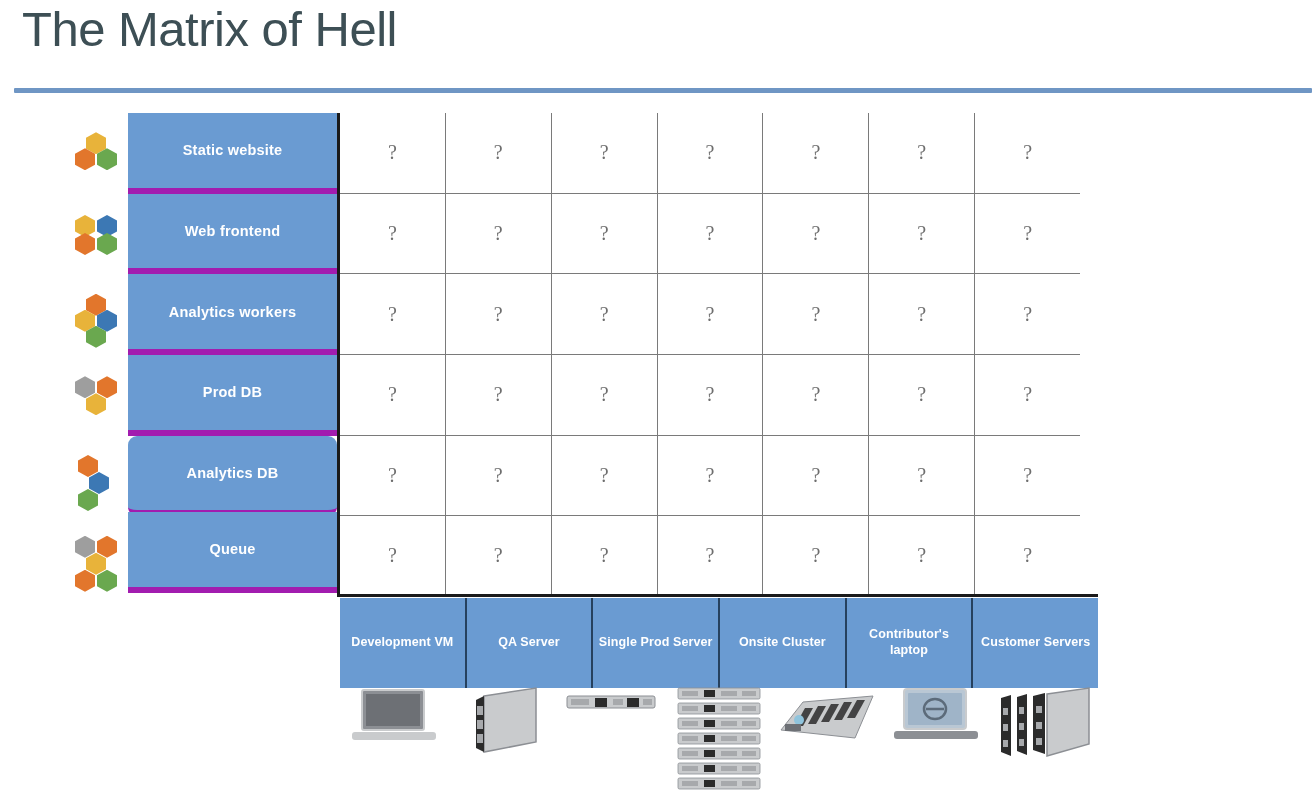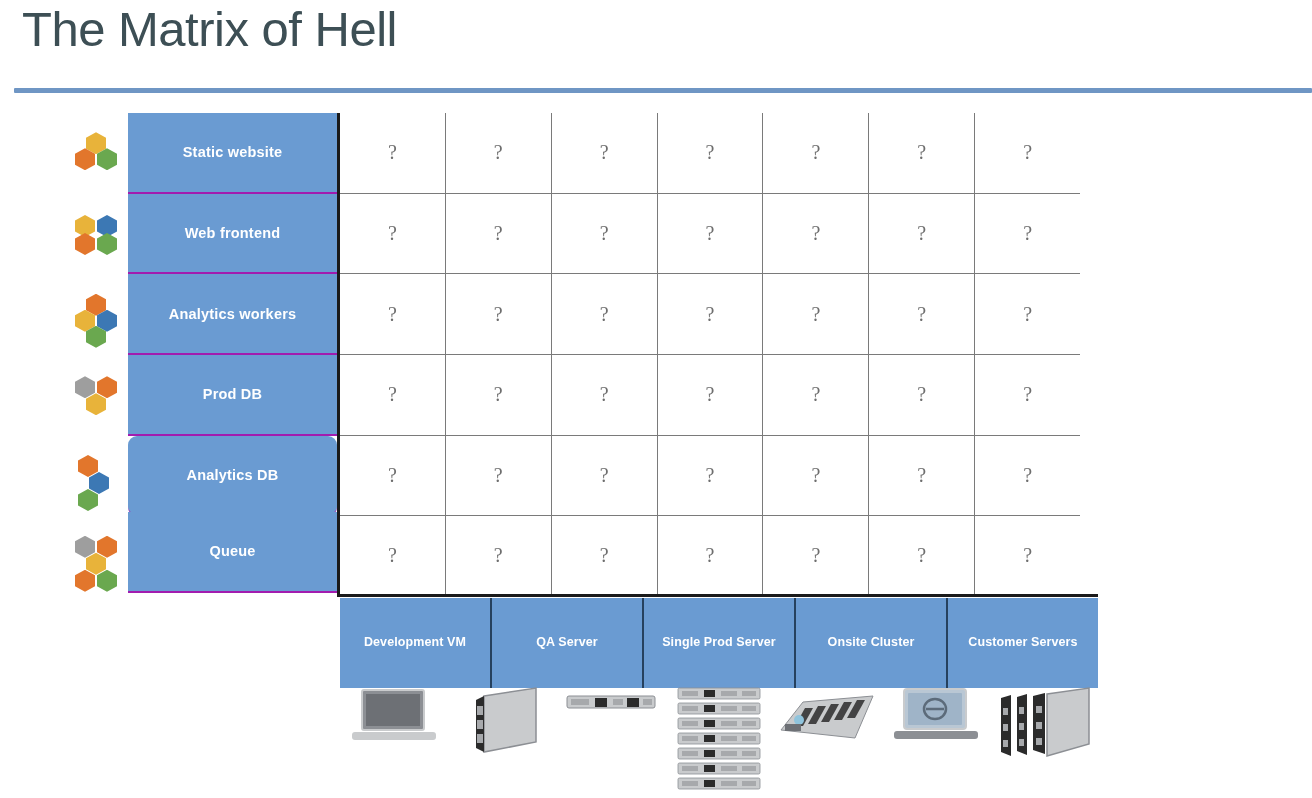--- a/index.html
+++ b/index.html
@@ -74,21 +74,21 @@
     left: 128px;
     width: 209px;
     background: #6a9bd2;
     color: #ffffff;
     font-size: 14.5px;
     font-weight: bold;
     display: flex;
     align-items: center;
     justify-content: center;
     text-align: center;
-    border-bottom: 2px solid #a21caf;
+    border-bottom: 6px solid #a21caf;
     letter-spacing: 0.2px;
   }
   .row-label.first { border-top: 0; }
 
   
   #thick-divider {
     position: absolute;
     left: 337px;
     top: 113px;
     width: 3px;
@@ -302,20 +302,21 @@
           <div class="grid-cell">?</div>
         </div>
       </div>
 
     <div id="header-top-rule"></div>
     <div id="col-headers">
         <div class="col-header">Development VM</div>
         <div class="col-header">QA Server</div>
         <div class="col-header">Single Prod Server</div>
         <div class="col-header">Onsite Cluster</div>
+        <div class="col-header">Contributor's laptop</div>
         <div class="col-header">Customer Servers</div>
       </div>
     <div id="hw-icons">
         <div class="hw-icon">
           <svg width="92" height="64" viewBox="0 0 92 64">
         <rect x="14" y="4" width="62" height="40" rx="2" fill="#8c8f94" stroke="#c9cbcd" stroke-width="2"></rect>
         <rect x="18" y="8" width="54" height="32" fill="#6d7075"></rect>
         <rect x="4" y="46" width="84" height="8" rx="3" fill="#c9cbcd"></rect>
       </svg>
         </div>

